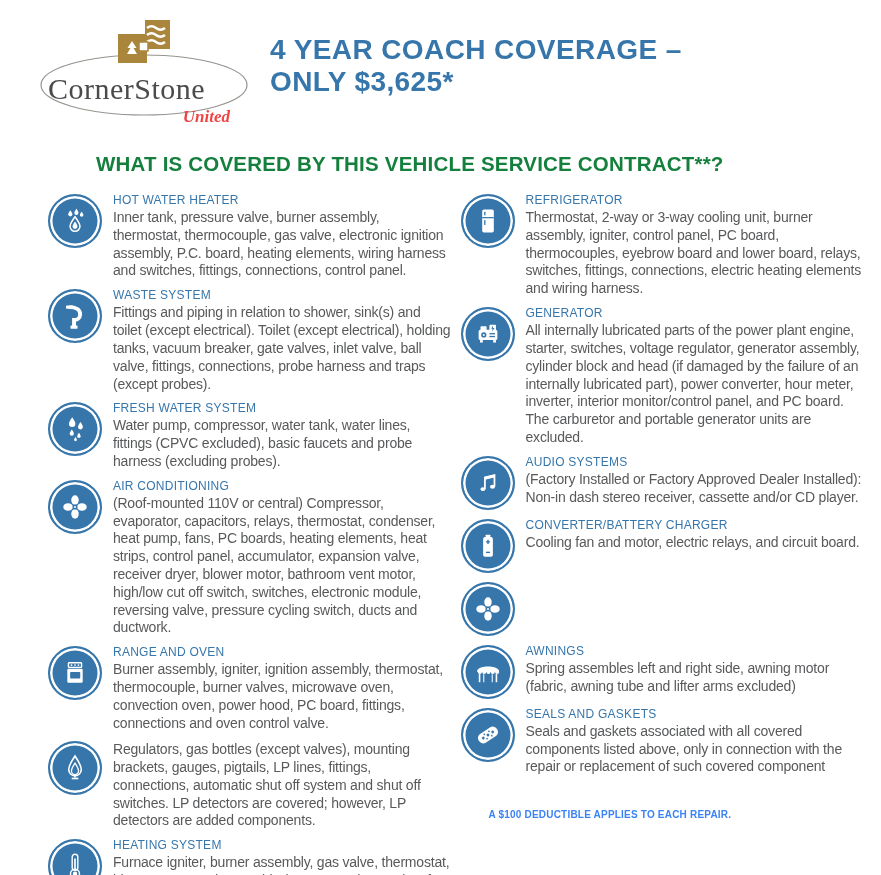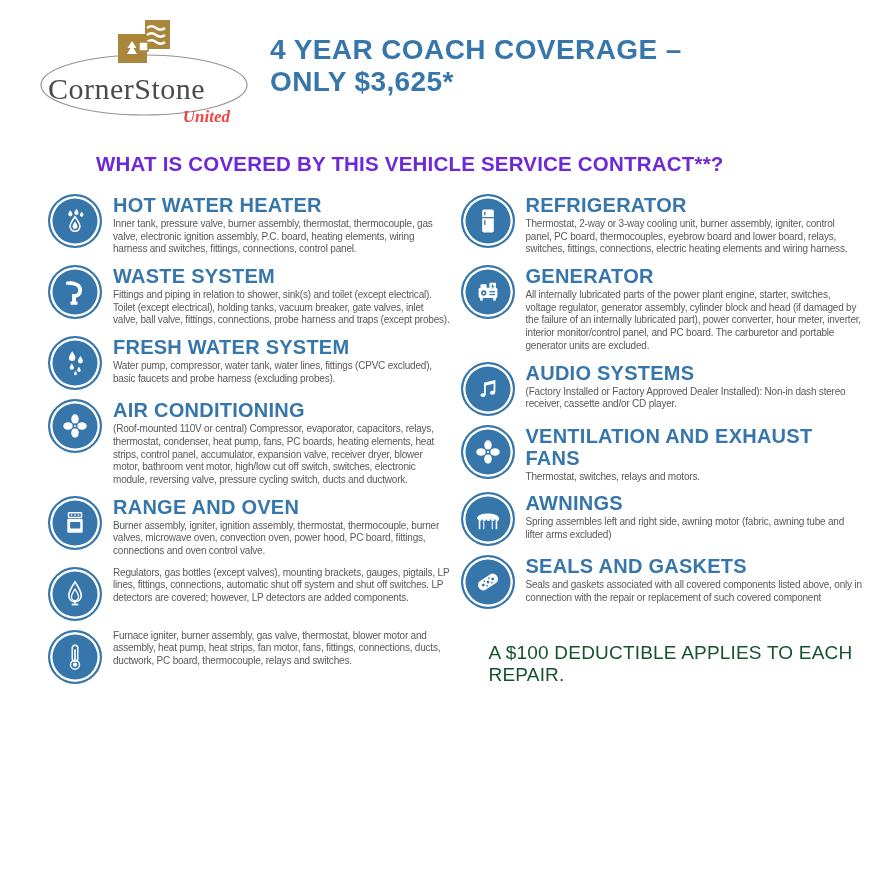--- a/index.html
+++ b/index.html
@@ -12,34 +12,34 @@
   .logo-arc{position:absolute;left:-10px;top:32px;width:212px;height:66px;}
   .logo-emblem{position:absolute;left:52px;top:-2px;width:92px;height:60px;}
   .logo-name{position:absolute;left:0;bottom:22px;width:100%;text-align:left;
     font-family:"Liberation Serif",serif;font-size:30px;color:#4b4b4d;letter-spacing:.5px;}
   .logo-united{position:absolute;right:10px;bottom:1px;font-family:"Liberation Serif",serif;
     font-style:italic;font-weight:bold;font-size:17px;color:#ef4444;}
   .title{margin:4px;padding-top:10px;color:#3676ab;font-size:28px;font-weight:800;
     line-height:1.16;letter-spacing:.4px;}
 
   
-  .section-heading{margin:16px 0 18px 48px;color:#6d28d9;font-size:20.5px;font-weight:800;letter-spacing:.2px;}
+  .section-heading{margin:16px 0 18px 48px;color:#15803d;font-size:20.5px;font-weight:800;letter-spacing:.2px;}
 
   
   .columns{display:flex;gap:10px;}
   .col{display:flex;flex-direction:column;width:405px;}
   .item{display:flex;gap:11px;margin-bottom:9px;}
   .icon-circle{width:50px;height:50px;flex:0 0 auto;border-radius:50%;background:#3676ab;
     border:2px solid #3676ab;box-shadow:inset 0 0 0 2.5px #fff;
     display:flex;align-items:center;justify-content:center;}
   .icon-circle svg{width:30px;height:30px;display:block;}
   .item-body{min-width:0;}
-  .item-title{margin:0 0 2px;font-size:20px;font-weight:700;color:#3676ab;letter-spacing:.25px;line-height:1.1;}
-  .item-text{margin:0;font-size:10px;line-height:1.27;color:#58595b;letter-spacing:-.2px;}
-  .footer-note{margin:24px 0 0 28px;font-size:19px;font-weight:400;color:#14532d;letter-spacing:.2px;}
+  .item-title{margin:0 0 2px;font-size:12px;font-weight:400;color:#3676ab;letter-spacing:.25px;line-height:1.1;}
+  .item-text{margin:0;font-size:14px;line-height:1.27;color:#58595b;letter-spacing:-.2px;}
+  .footer-note{margin:24px 0 0 28px;font-size:10px;font-weight:700;color:#3b82f6;letter-spacing:.2px;}
 </style>
 </head>
 <body>
 
 <div class="page">
 
   <header class="header">
     <div class="logo">
       <svg class="logo-arc" viewBox="0 0 212 66">
         <ellipse cx="106" cy="33" rx="103" ry="30" fill="none" stroke="#97948f" stroke-width="1.2"></ellipse>
@@ -164,20 +164,21 @@
       <section class="item">
         <span class="icon-circle">
           <svg viewBox="0 0 32 32">
             <rect x="13" y="3.5" width="6" height="17" rx="3" fill="none" stroke="#fff" stroke-width="1.5"></rect>
             <circle cx="16" cy="24.2" r="4.8" fill="none" stroke="#fff" stroke-width="1.5"></circle>
             <rect x="15.1" y="8" width="1.8" height="12.5" fill="#fff"></rect>
             <circle cx="16" cy="24.2" r="2.3" fill="#fff"></circle>
           </svg>
         </span>
         <div class="item-body">
+          <h3 class="item-title">HEATING SYSTEM</h3>
           <p class="item-text">Furnace igniter, burner assembly, gas valve, thermostat, blower motor and assembly, heat pump, heat strips, fan motor, fans, fittings, connections, ducts, ductwork, PC board, thermocouple, relays and switches.</p>
         </div>
       </section>
 
     </div>
 
     <div class="col">
 
       <section class="item">
         <span class="icon-circle">
@@ -224,38 +225,48 @@
             <ellipse cx="10.6" cy="22.5" rx="2.7" ry="2.1" fill="#fff"></ellipse>
             <ellipse cx="20.8" cy="20" rx="2.7" ry="2.1" fill="#fff"></ellipse>
           </svg>
         </span>
         <div class="item-body">
           <h3 class="item-title">AUDIO SYSTEMS</h3>
           <p class="item-text">(Factory Installed or Factory Approved Dealer Installed): Non-in dash stereo receiver, cassette and/or CD player.</p>
         </div>
       </section>
 
+      <section class="item">
+        <span class="icon-circle">
+          <svg viewBox="0 0 32 32">
+            <rect x="13.5" y="4" width="5" height="2.4" rx="0.6" fill="#fff"></rect>
+            <rect x="10.8" y="6.4" width="10.4" height="21" rx="2" fill="#fff"></rect>
+            <path d="M16 9.4v4.4M13.8 11.6h4.4" stroke="#3676ab" stroke-width="1.5"></path>
+            <path d="M13.8 22.8h4.4" stroke="#3676ab" stroke-width="1.5"></path>
+          </svg>
+        </span>
+        <div class="item-body">
+          <h3 class="item-title">CONVERTER/BATTERY CHARGER</h3>
+          <p class="item-text">Cooling fan and motor, electric relays, and circuit board.</p>
+        </div>
+      </section>
 
       <section class="item">
         <span class="icon-circle">
           <svg viewBox="0 0 32 32">
             <g fill="#fff">
                 <ellipse cx="16" cy="8.6" rx="4" ry="5.1"></ellipse>
                 <ellipse cx="16" cy="23.4" rx="4" ry="5.1"></ellipse>
                 <ellipse cx="8.6" cy="16" rx="5.1" ry="4"></ellipse>
                 <ellipse cx="23.4" cy="16" rx="5.1" ry="4"></ellipse>
               </g>
             <circle cx="16" cy="16" r="2.6" fill="#3676ab"></circle>
               <circle cx="16" cy="16" r="1.1" fill="#fff"></circle>
           </svg>
         </span>
-        <div class="item-body">
-          <h3 class="item-title">VENTILATION AND EXHAUST FANS</h3>
-          <p class="item-text">Thermostat, switches, relays and motors.</p>
-        </div>
       </section>
 
       <section class="item">
         <span class="icon-circle">
           <svg viewBox="0 0 32 32">
             <path d="M4.5 14.5C6.5 8.8 25.5 8.8 27.5 14.5v1.6h-23Z" fill="#fff"></path>
             <circle cx="7.3" cy="15.9" r="2.2" fill="#fff"></circle>
               <circle cx="11.9" cy="15.9" r="2.2" fill="#fff"></circle>
               <circle cx="16.5" cy="15.9" r="2.2" fill="#fff"></circle>
               <circle cx="21.1" cy="15.9" r="2.2" fill="#fff"></circle>

